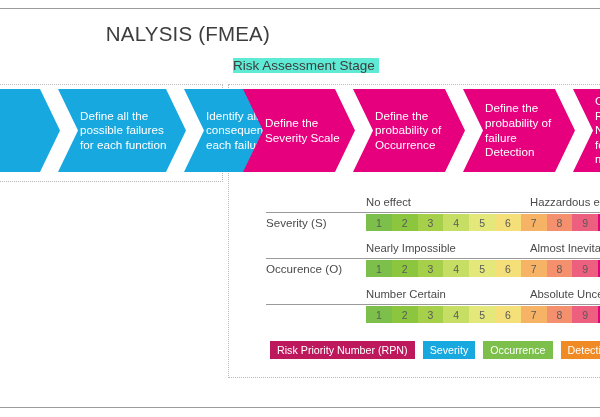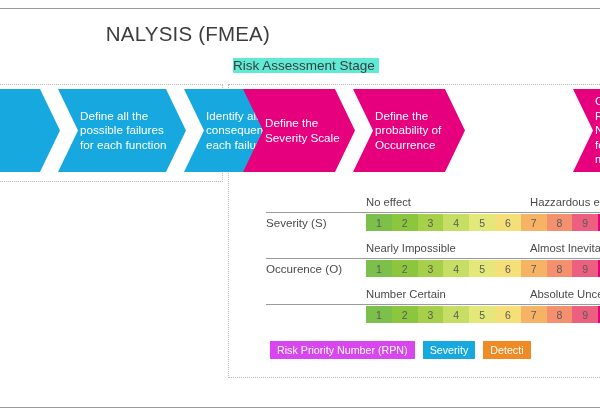--- a/index.html
+++ b/index.html
@@ -182,20 +182,23 @@
     <span class="txt">Define all the possible failures for each function</span>
   </div>
   <div class="chev blue notch" style="left: 184px; width: 128px; background: rgb(24, 168, 224);">
     <span class="txt">Identify all the consequences for each failure</span>
   </div>
   <div class="chev pink notch" style="left: 353px; width: 112px; background: rgb(230, 0, 126);">
     <span class="txt">Define the probability of Occurrence</span>
   </div>
   <div class="chev pink notch" style="left: 243px; width: 112px; background: rgb(230, 0, 126);">
     <span class="txt">Define the Severity Scale</span>
+  </div>
+  <div class="chev pink notch" style="left: 463px; width: 112px; background: rgb(230, 0, 126);">
+    <span class="txt">Define the probability of failure Detection</span>
   </div>
   <div class="chev pink notch" style="left: 573px; width: 112px; background: rgb(230, 0, 126);">
     <span class="txt">Cal<br>Ris<br>Nu<br>for<br>mo</span>
   </div>
 </div>
 
 <div class="scale-table">
 
   <div class="scale-row">
     <div class="scale-caption cap-left">No effect</div>
@@ -249,18 +252,19 @@
         <div class="cell" style="background: rgb(246, 178, 101);">7</div>
         <div class="cell" style="background: rgb(244, 144, 109);">8</div>
         <div class="cell" style="background: rgb(236, 95, 126);">9</div>
         <div class="cell" style="background: rgb(230, 0, 126);"></div>
       </div>
   </div>
 
 </div>
 
 <div class="legend">
-    <div class="legend-chip" style="background: #d946ef;">Risk Priority Number (RPN)</div>
+    <div class="legend-chip" style="background: #be185d;">Risk Priority Number (RPN)</div>
     <div class="legend-chip" style="background: rgb(24, 168, 224);">Severity</div>
+    <div class="legend-chip" style="background: rgb(124, 192, 75);">Occurrence</div>
     <div class="legend-chip" style="background: rgb(240, 138, 36);">Detecti</div>
   </div>
 
 <div class="rule-bottom"></div>
 
 </body></html>

